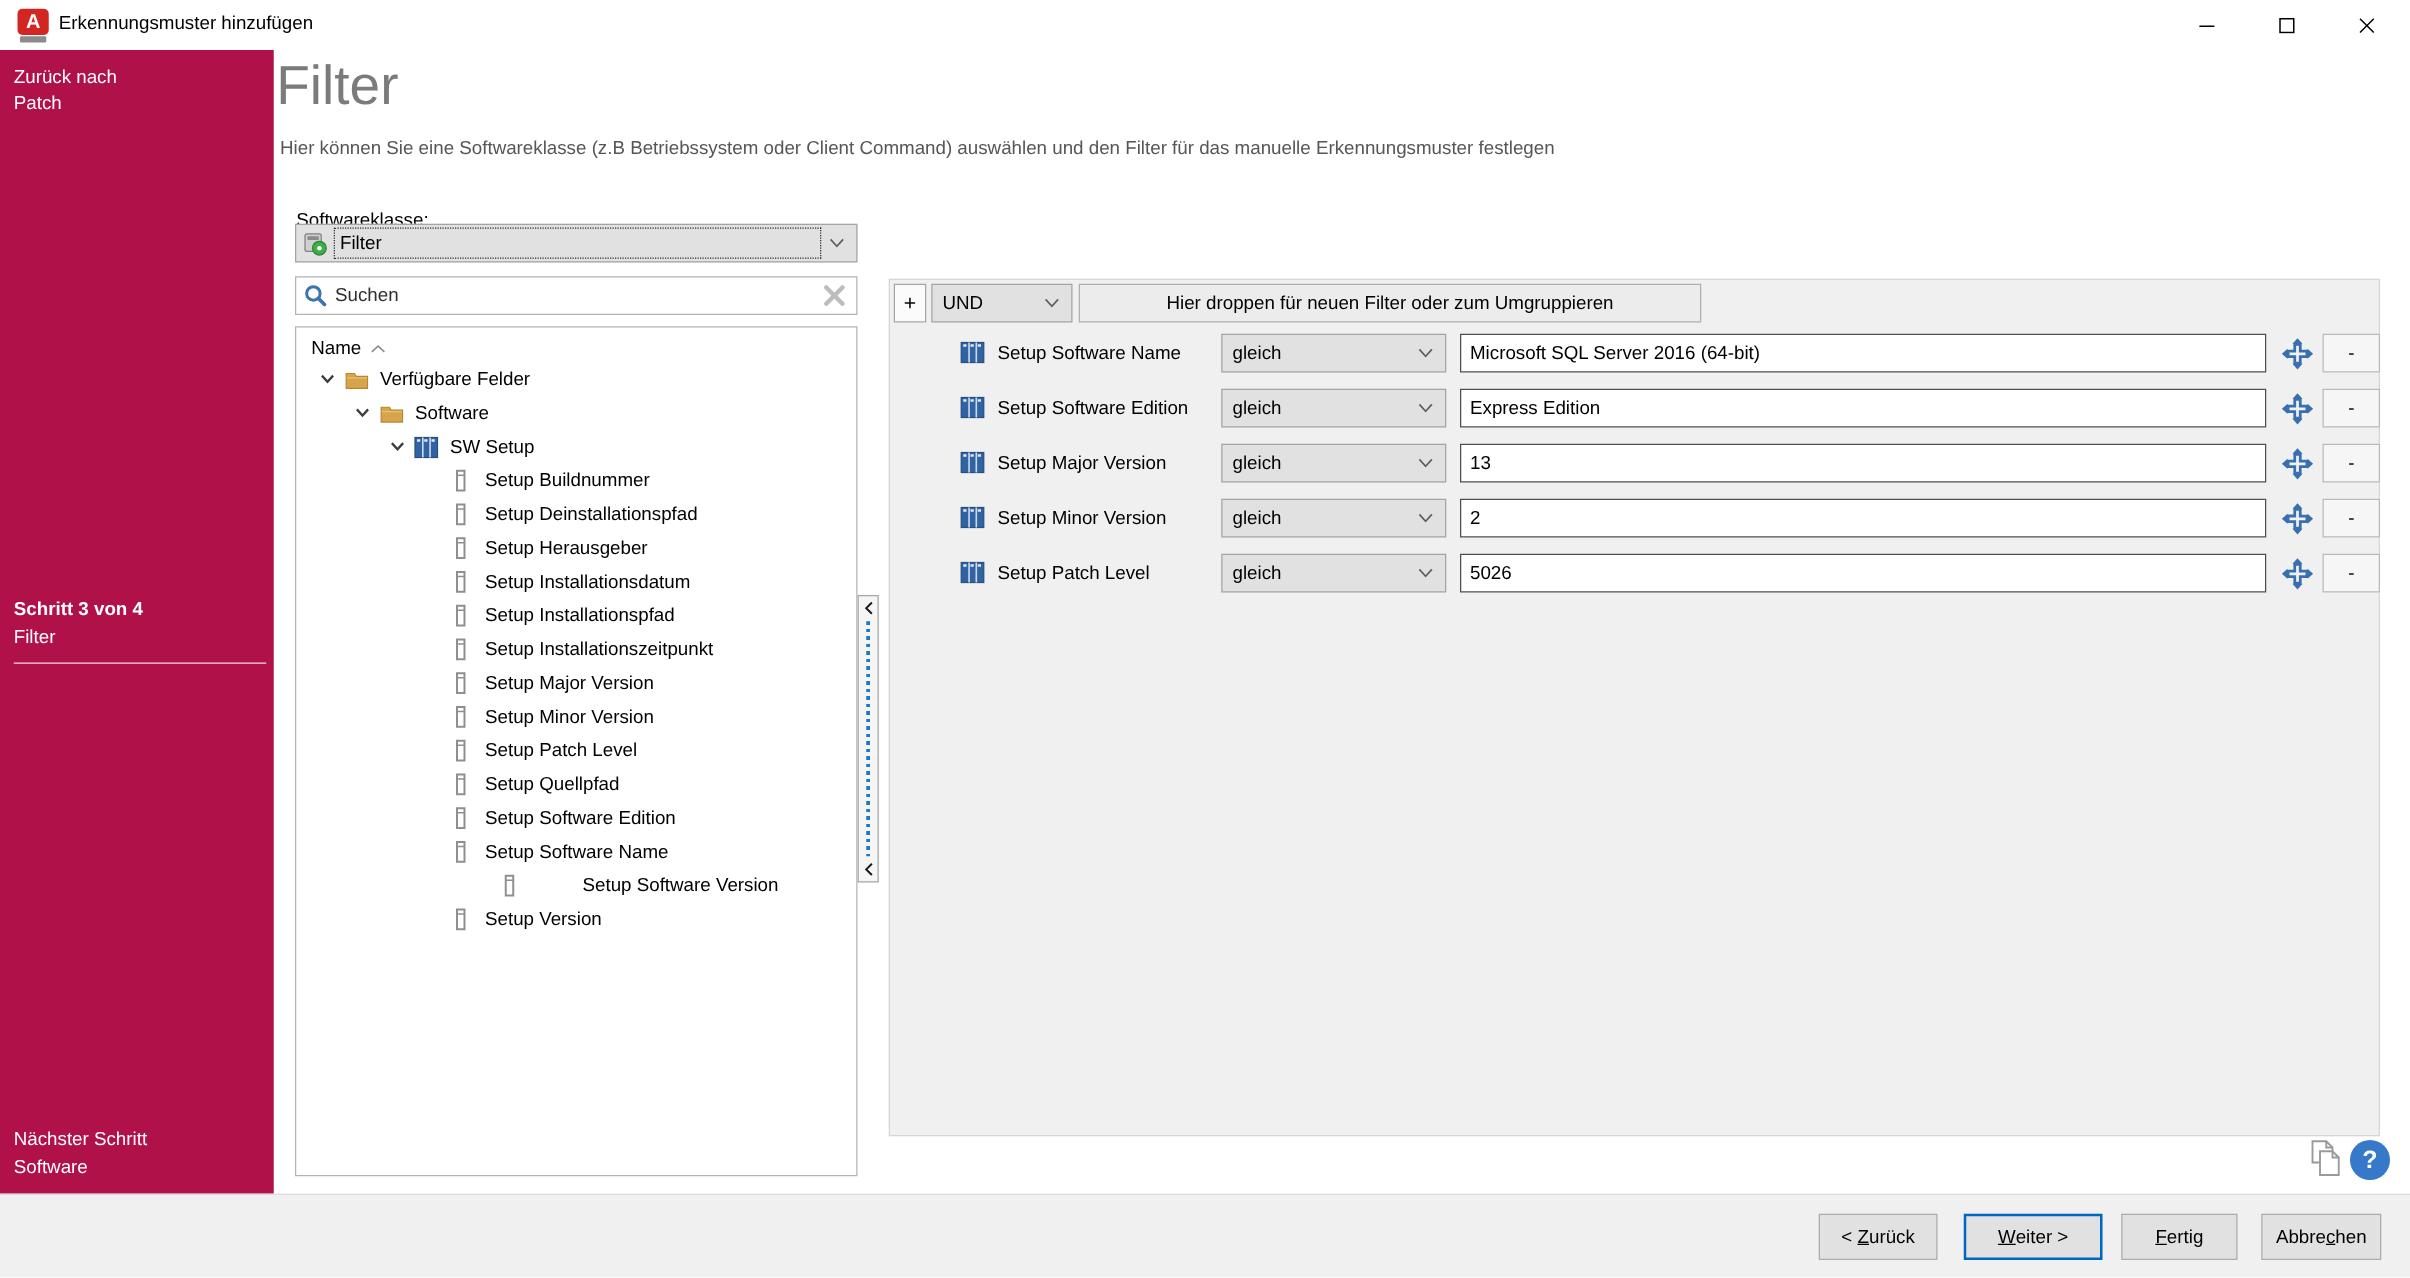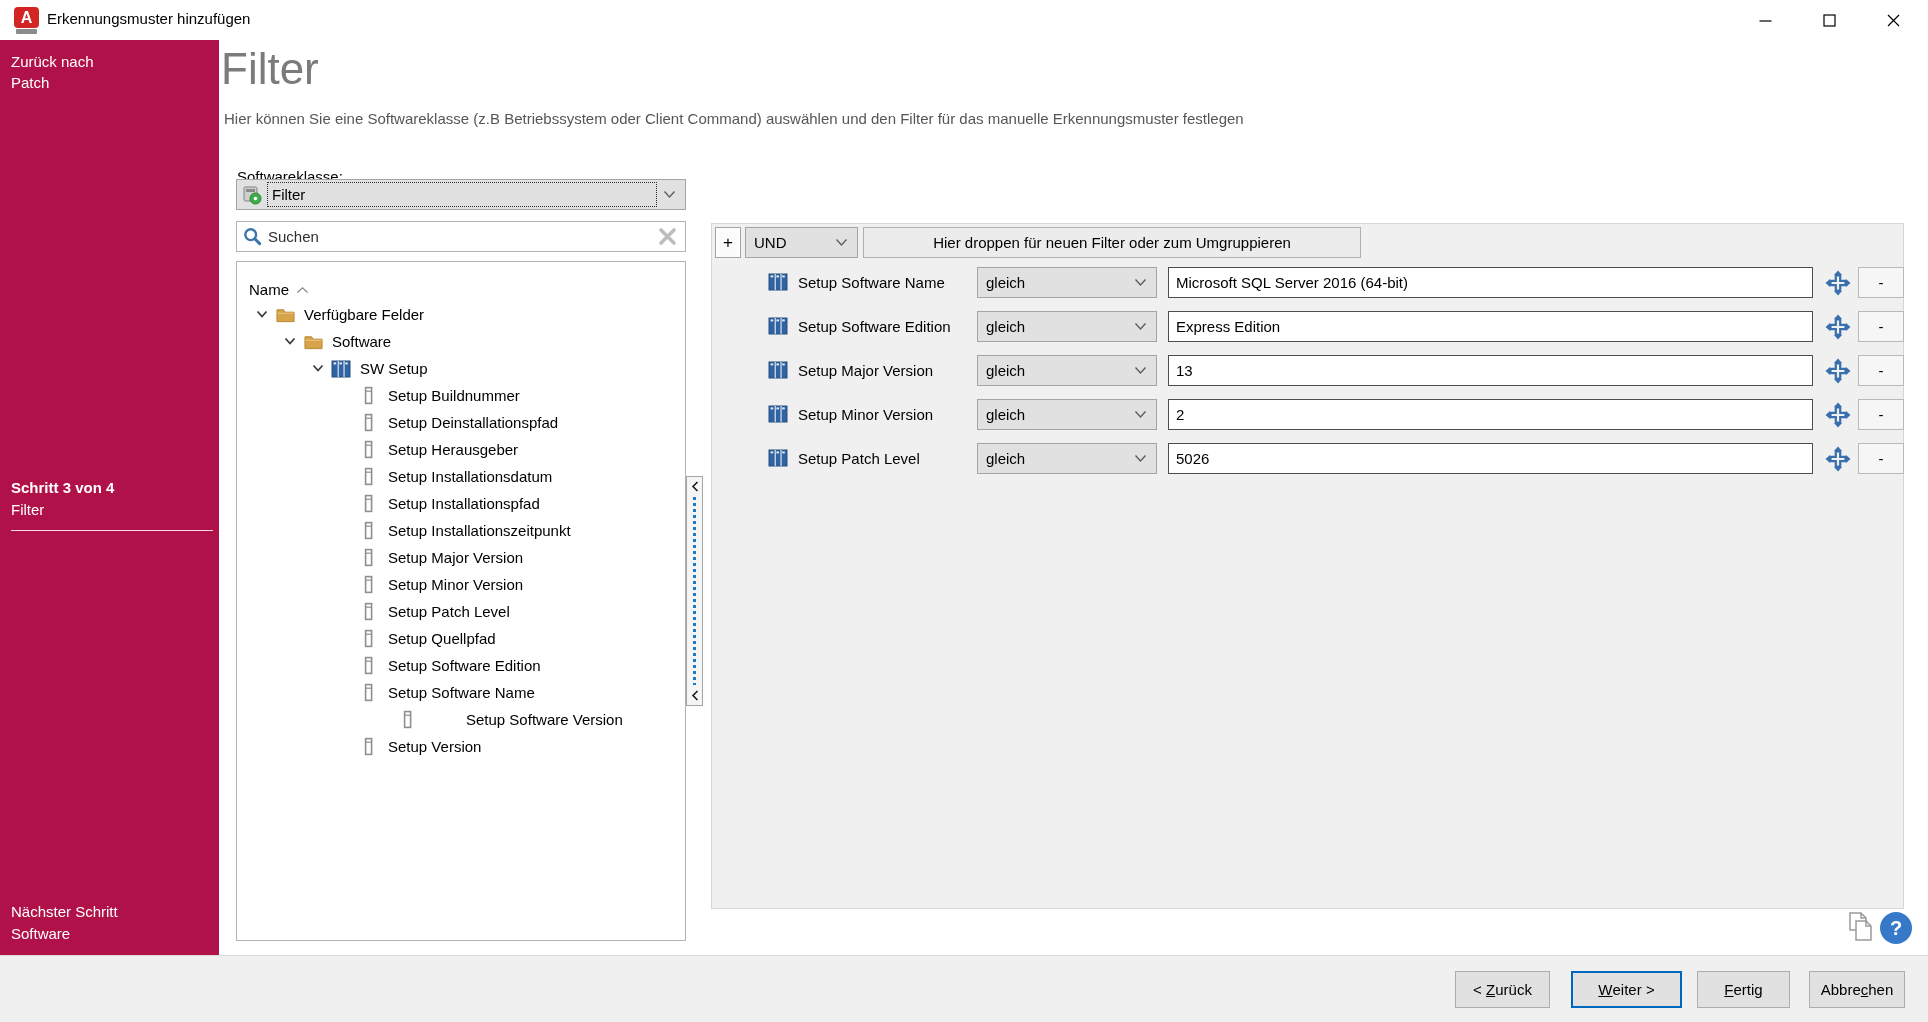--- a/index.html
+++ b/index.html
@@ -46,21 +46,21 @@
 
   
   .search{position:absolute; left:236px; top:221px; width:450px; height:31px; background:#fff; border:1px solid #b3b3b3;
     display:flex; align-items:center;}
   .search .mag{margin-left:5px;}
   .search input{flex:1; border:none; outline:none; font:15px "Liberation Sans",sans-serif; margin-left:5px; background:transparent; color:#c2410c;}
   .search input::placeholder{color:#2f2f2f; opacity:1;}
   .search .clear{margin-right:8px; cursor:pointer;}
 
   
-  .tree{position:absolute; left:236px; top:261px; width:450px; height:680px; background:#fff; border:1px solid #b3b3b3; padding-top:16px;}
+  .tree{position:absolute; left:236px; top:261px; width:450px; height:680px; background:#fff; border:1px solid #b3b3b3; padding-top:5px;}
   .tree-header{height:23px; padding-left:12px; display:flex; align-items:center; gap:7px;}
   .tree-node{height:27px; display:flex; align-items:center; white-space:nowrap; cursor:default;}
   .twisty{width:22px; display:flex; justify-content:center;}
   .node-icon{width:24px; display:flex; justify-content:center;}
   .node-label{margin-left:7px;}
 
   
   .splitter{position:absolute; left:686px; top:476px; width:17px; height:230px; background:#f5f5f5; border:1px solid #a5a5a5;
     display:flex; flex-direction:column; align-items:center; padding:4px 0;}
   .splitter .dots{flex:1; width:3px; margin:5px 0; background:repeating-linear-gradient(to bottom,#1b79c7 0 3px,transparent 3px 6px);}

